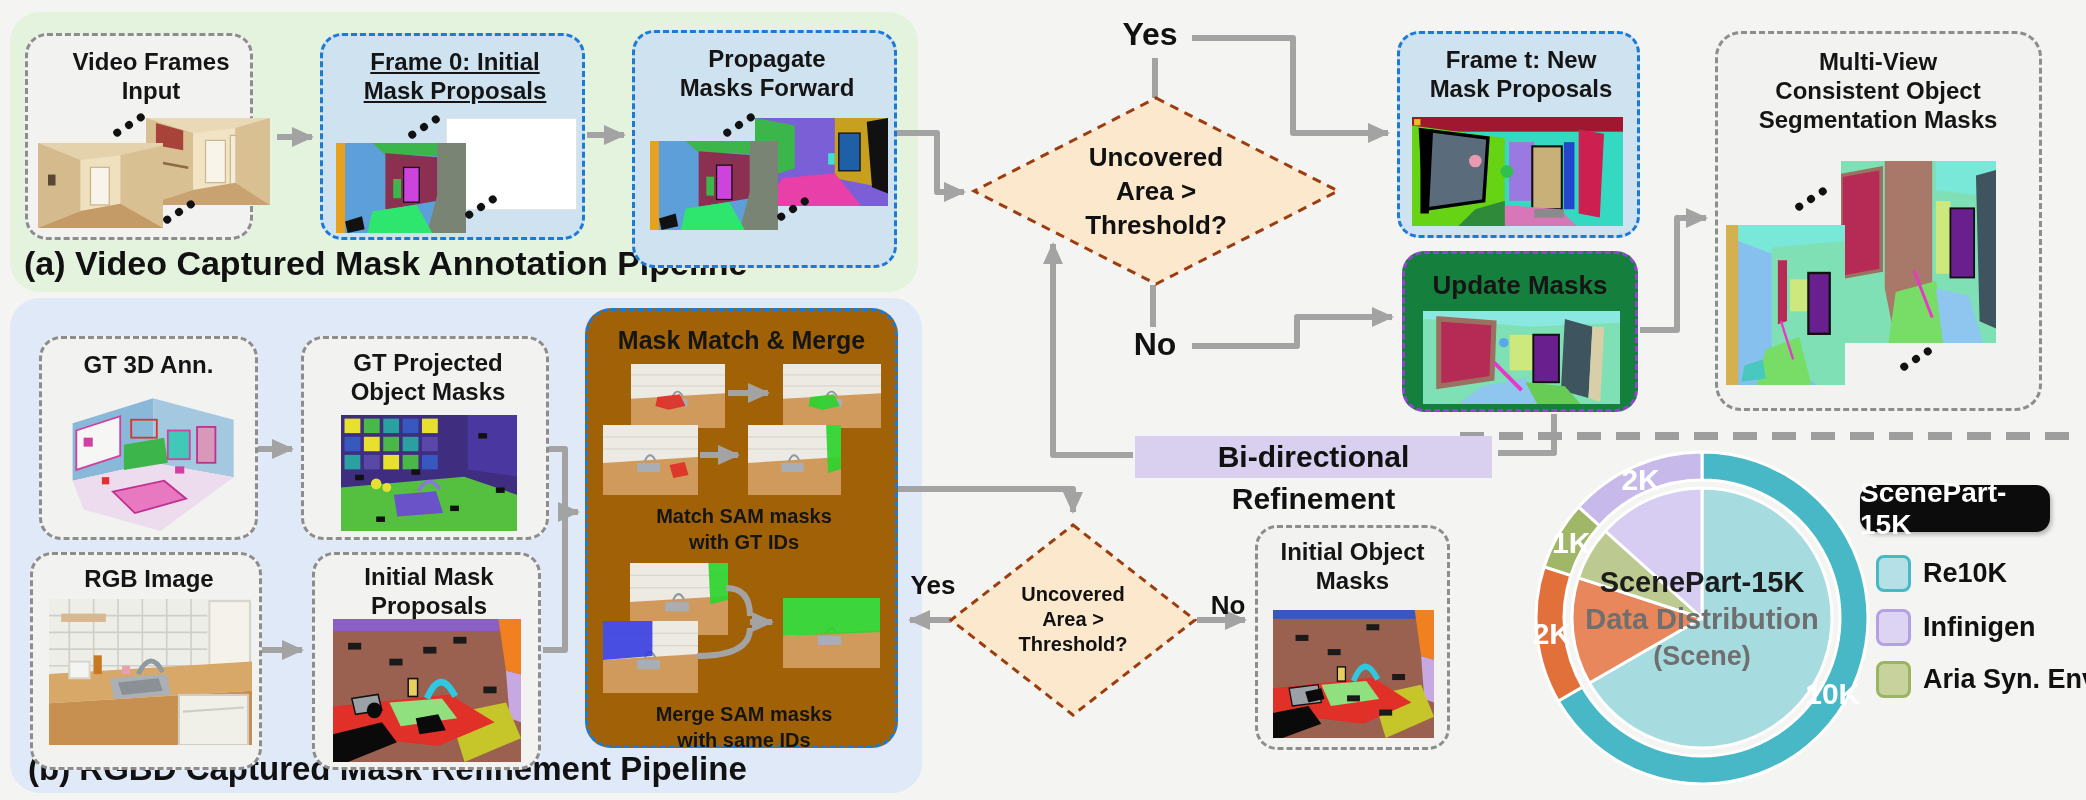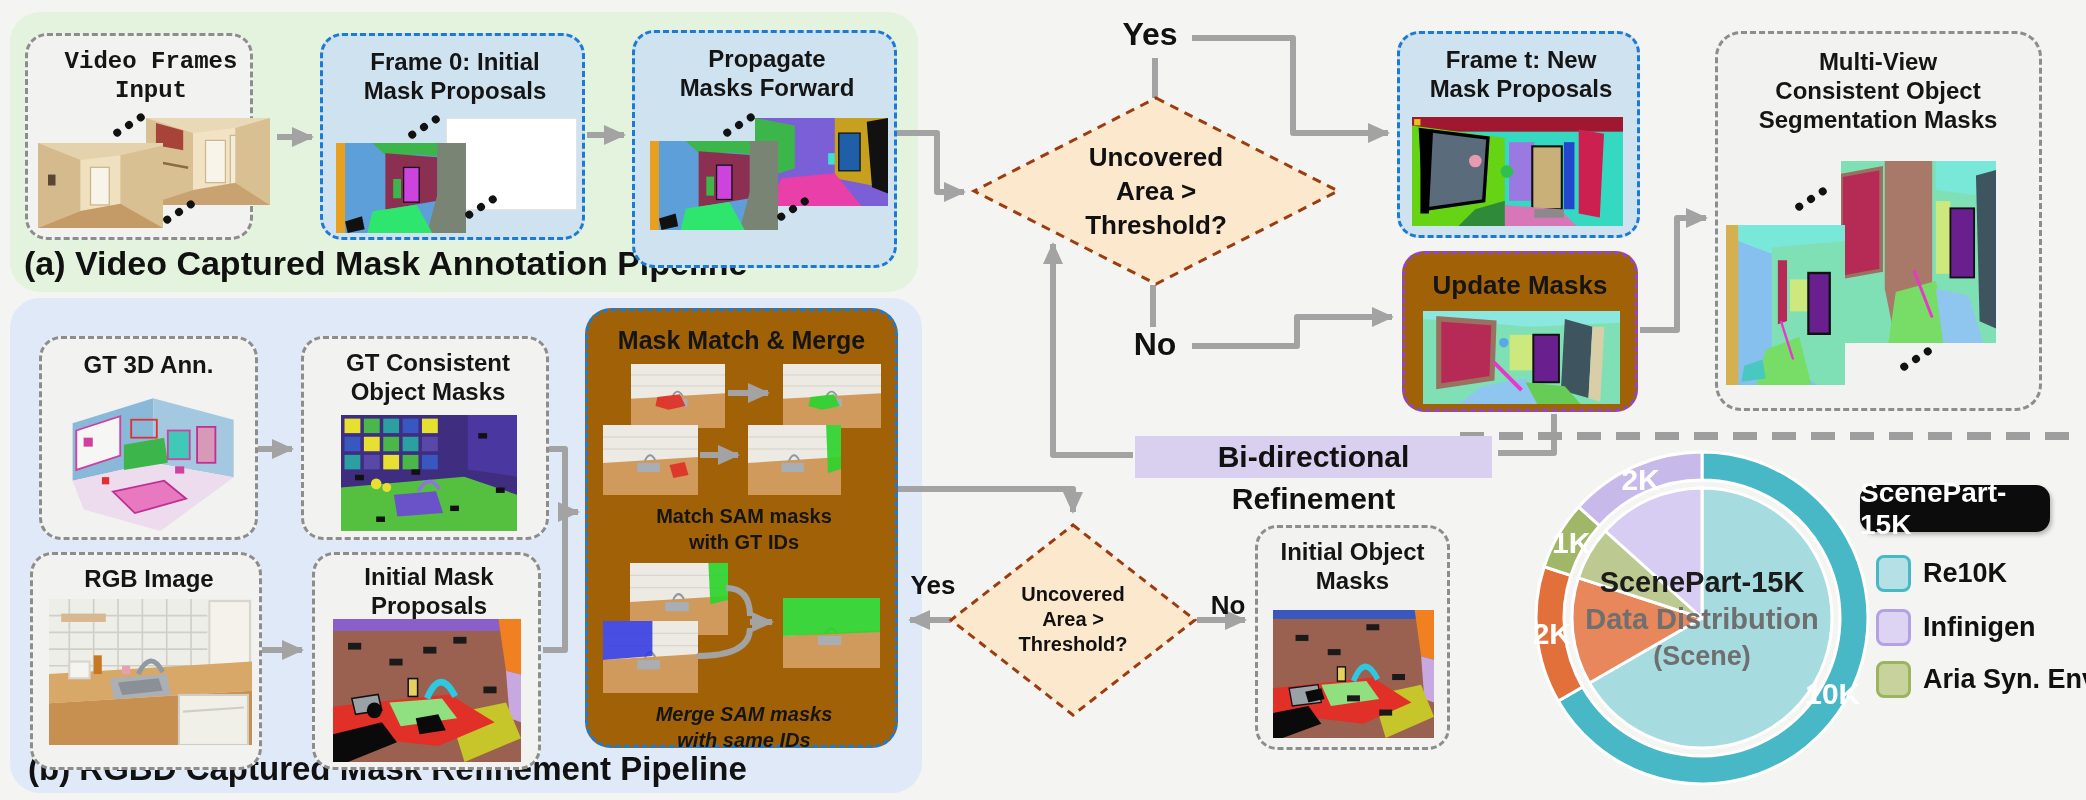--- a/index.html
+++ b/index.html
@@ -3,21 +3,21 @@
 <meta charset="utf-8">
 <style>
   html,body{margin:0;padding:0;background:#e9e9e9;}
   .canvas{position:relative;width:2086px;height:800px;background:#f4f4f3;font-family:"Liberation Sans",sans-serif;overflow:hidden;}
   .abs{position:absolute;}
   .panel{position:absolute;border-radius:30px;}
   .box{position:absolute;border-radius:22px;box-sizing:border-box;}
   .b-gray{border:3px dashed #8d8d8d;background:#f2f2f1;}
   .b-blue{border:3px dashed #1d7ad4;background:#cfe2ef;}
   .b-blue2{border:3px dashed #1d7ad4;background:#a16207;}
-  .b-purple{border:3px dashed #8f46cc;background:#a16207;}
+  .b-purple{border:3px dashed #8f46cc;background:#15803d;}
   .box-title{position:absolute;font-weight:bold;color:#151515;text-align:center;line-height:1.2;}
   .panel-title{position:absolute;font-weight:bold;color:#111;font-size:34px;white-space:nowrap;}
   .lbl{position:absolute;font-weight:bold;color:#111;text-align:center;}
   .cap{position:absolute;font-weight:bold;color:#151515;text-align:center;font-size:20px;line-height:1.3;}
   .dots{position:absolute;display:flex;gap:6px;transform:rotate(-33deg);}
   .dots i{width:8px;height:8px;border-radius:50%;background:#111;display:block;}
   .seg{position:absolute;display:block;}
   .whitecard{position:absolute;background:#ffffff;border:1px solid #e3e3e3;}
   .overlay{position:absolute;left:0;top:0;pointer-events:none;}
   .diamond-text{position:absolute;font-weight:bold;color:#111;text-align:center;}
@@ -31,21 +31,21 @@
 <body>
 
 <div class="canvas">
 
   <div class="panel" style="left:10px;top:12px;width:908px;height:280px;background:#e4f3de;"></div>
   <div class="panel" style="left:10px;top:298px;width:912px;height:495px;background:#dfe9f7;"></div>
 
   <div class="panel-title" style="left:24px;top:244px;">(a) Video Captured Mask Annotation Pipeline</div>
   <div class="panel-title" style="left:28px;top:750px;font-size:33px;">(b) RGBD Captured Mask Refinement Pipeline</div>
 
-  <div class="box b-gray" style="left:25px;top:33px;width:228px;height:207px;font-family:Liberation Mono, monospace;">
+  <div class="box b-gray" style="left:25px;top:33px;width:228px;height:207px;">
     <div class="box-title" style="left:23px;top:12px;width:200px;font-size:24px;">Video Frames Input</div>
     <svg class="seg" style="left:118px;top:82px;" width="124" height="87" viewBox="0 0 100 70" preserveAspectRatio="none">
       <rect width="100" height="70" fill="#e9d9b6"></rect>
       <polygon points="0,0 38,12 38,58 0,70" fill="#d9c093"></polygon>
       <polygon points="38,12 72,8 72,52 38,58" fill="#f1e3c4"></polygon>
       <rect x="48" y="18" width="16" height="34" fill="#f8f4ea" stroke="#cbb890"></rect>
       <rect x="68" y="14" width="10" height="40" fill="#f3ecd8" stroke="#cbb890"></rect>
       <polygon points="72,8 100,0 100,70 72,52" fill="#d9c093"></polygon>
       <polygon points="8,4 30,10 30,26 8,22" fill="#a8433a"></polygon>
       <polygon points="0,70 38,58 72,52 100,70" fill="#c9a272"></polygon>
@@ -66,21 +66,21 @@
         <i></i>
       </div>
     <div class="dots" style="left:133px;top:172px;">
         <i></i>
         <i></i>
         <i></i>
       </div>
   </div>
 
   <div class="box b-blue" style="left:320px;top:33px;width:265px;height:207px;">
-    <div class="box-title" style="left:32px;top:12px;width:200px;font-size:24px;">Frame 0: Initial Mask Proposals</div>
+    <div class="box-title" style="left:32px;top:12px;width:200px;font-size:24px;text-decoration:underline;">Frame 0: Initial Mask Proposals</div>
     <div class="whitecard" style="left:123px;top:82px;width:129px;height:90px;"></div>
     <svg class="seg" style="left:13px;top:107px;" width="130" height="90" viewBox="0 0 100 70" preserveAspectRatio="none">
       <rect width="100" height="70" fill="#5d9fd8"></rect>
       <rect width="7" height="70" fill="#e8a020"></rect>
       <polygon points="28,0 100,0 100,12 62,9 40,11" fill="#3cb54a"></polygon>
       <polygon points="38,8 78,11 78,45 38,52" fill="#8b3050"></polygon>
       <rect x="44" y="28" width="6" height="15" fill="#3cb54a"></rect>
       <rect x="52" y="19" width="12" height="27" fill="#cc44dd" stroke="#111"></rect>
       <polygon points="78,0 100,0 100,70 70,70 78,40" fill="#7a8474"></polygon>
       <polygon points="28,53 62,48 74,70 24,70" fill="#2ee56e"></polygon>
@@ -146,21 +146,21 @@
       <rect x="60" y="22" width="12" height="16" fill="#40c8b8" stroke="#d040a0"></rect>
       <rect x="76" y="20" width="10" height="20" fill="#d898b8" stroke="#c03090"></rect>
       <rect x="40" y="16" width="14" height="10" fill="none" stroke="#e03030"></rect>
       <rect x="14" y="26" width="5" height="5" fill="#d040a0"></rect>
       <rect x="64" y="42" width="5" height="4" fill="#d040a0"></rect>
       <rect x="24" y="48" width="4" height="4" fill="#e03030"></rect>
     </svg>
   </div>
 
   <div class="box b-gray" style="left:301px;top:336px;width:248px;height:204px;">
-    <div class="box-title" style="left:24px;top:10px;width:200px;font-size:24px;">GT Consistent Object Masks</div>
+    <div class="box-title" style="left:24px;top:10px;width:200px;font-size:24px;">GT Projected Object Masks</div>
     <svg class="seg" style="left:37px;top:76px;" width="176" height="116" viewBox="0 0 100 64" preserveAspectRatio="none">
       <rect width="100" height="64" fill="#3f2d80"></rect>
       <polygon points="72,0 100,0 100,34 72,30" fill="#4a38a0"></polygon>
       <g>
         <rect x="2" y="2" width="9" height="8" fill="#e8e030"></rect>
           <rect x="13" y="2" width="9" height="8" fill="#4ab848"></rect>
           <rect x="24" y="2" width="9" height="8" fill="#2aa0a0"></rect>
           <rect x="35" y="2" width="9" height="8" fill="#3858c0"></rect>
           <rect x="46" y="2" width="9" height="8" fill="#e8e030"></rect>
         <rect x="2" y="12" width="9" height="8" fill="#3858c0"></rect>
@@ -307,21 +307,21 @@
       <polygon points="0,0 52,0 52,34 0,38" fill="#3038e0" opacity="0.88"></polygon>
     </svg>
     <svg class="seg" style="left:195px;top:287px;" width="97" height="70" viewBox="0 0 100 70" preserveAspectRatio="none">
       <rect width="100" height="70" fill="#eceae2"></rect>
       <polygon points="0,38 100,32 100,70 0,70" fill="#cf9a5c"></polygon>
         <rect x="36" y="38" width="24" height="9" fill="#a8aeb4"></rect>
         <path d="M 44,36 q 5,-11 11,-1" fill="none" stroke="#8e98a0" stroke-width="2"></path>
       <polygon points="0,0 100,0 100,34 0,38" fill="#2ed32e" opacity="0.92"></polygon>
     </svg>
 
-    <div class="cap" style="left:56px;top:390px;width:200px;font-style:italic;">
+    <div class="cap" style="left:56px;top:390px;width:200px;">
       <div>Merge SAM masks</div>
       <div>with same IDs</div>
     </div>
   </div>
 
   <div class="box b-blue" style="left:1397px;top:31px;width:243px;height:207px;background:#cfe2ef;">
     <div class="box-title" style="left:26px;top:12px;width:190px;font-size:24px;">Frame t: New Mask Proposals</div>
     <svg class="seg" style="left:12px;top:83px;" width="211" height="109" viewBox="0 0 100 52" preserveAspectRatio="none">
       <rect width="100" height="52" fill="#35d8c0"></rect>
       <rect width="100" height="7" fill="#a01830"></rect>

